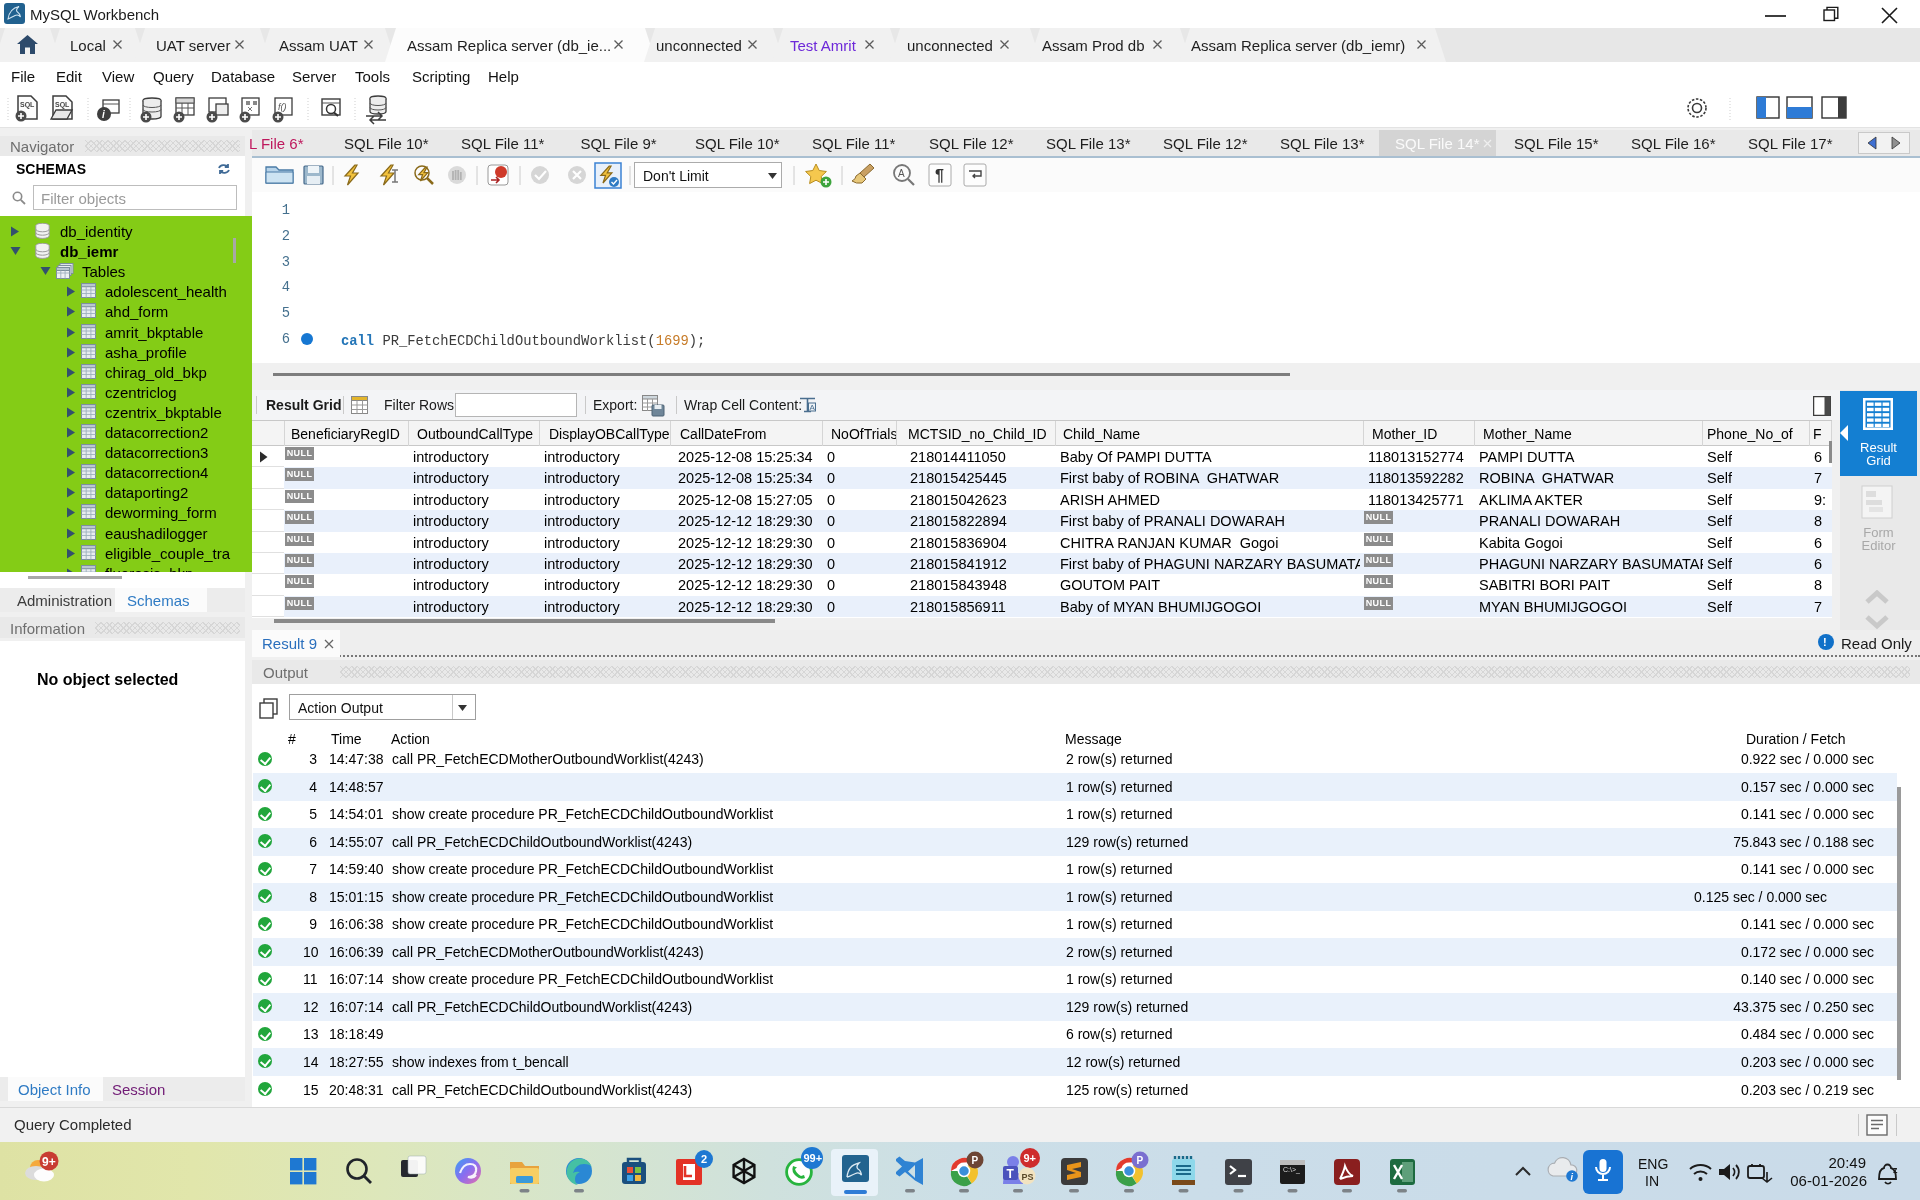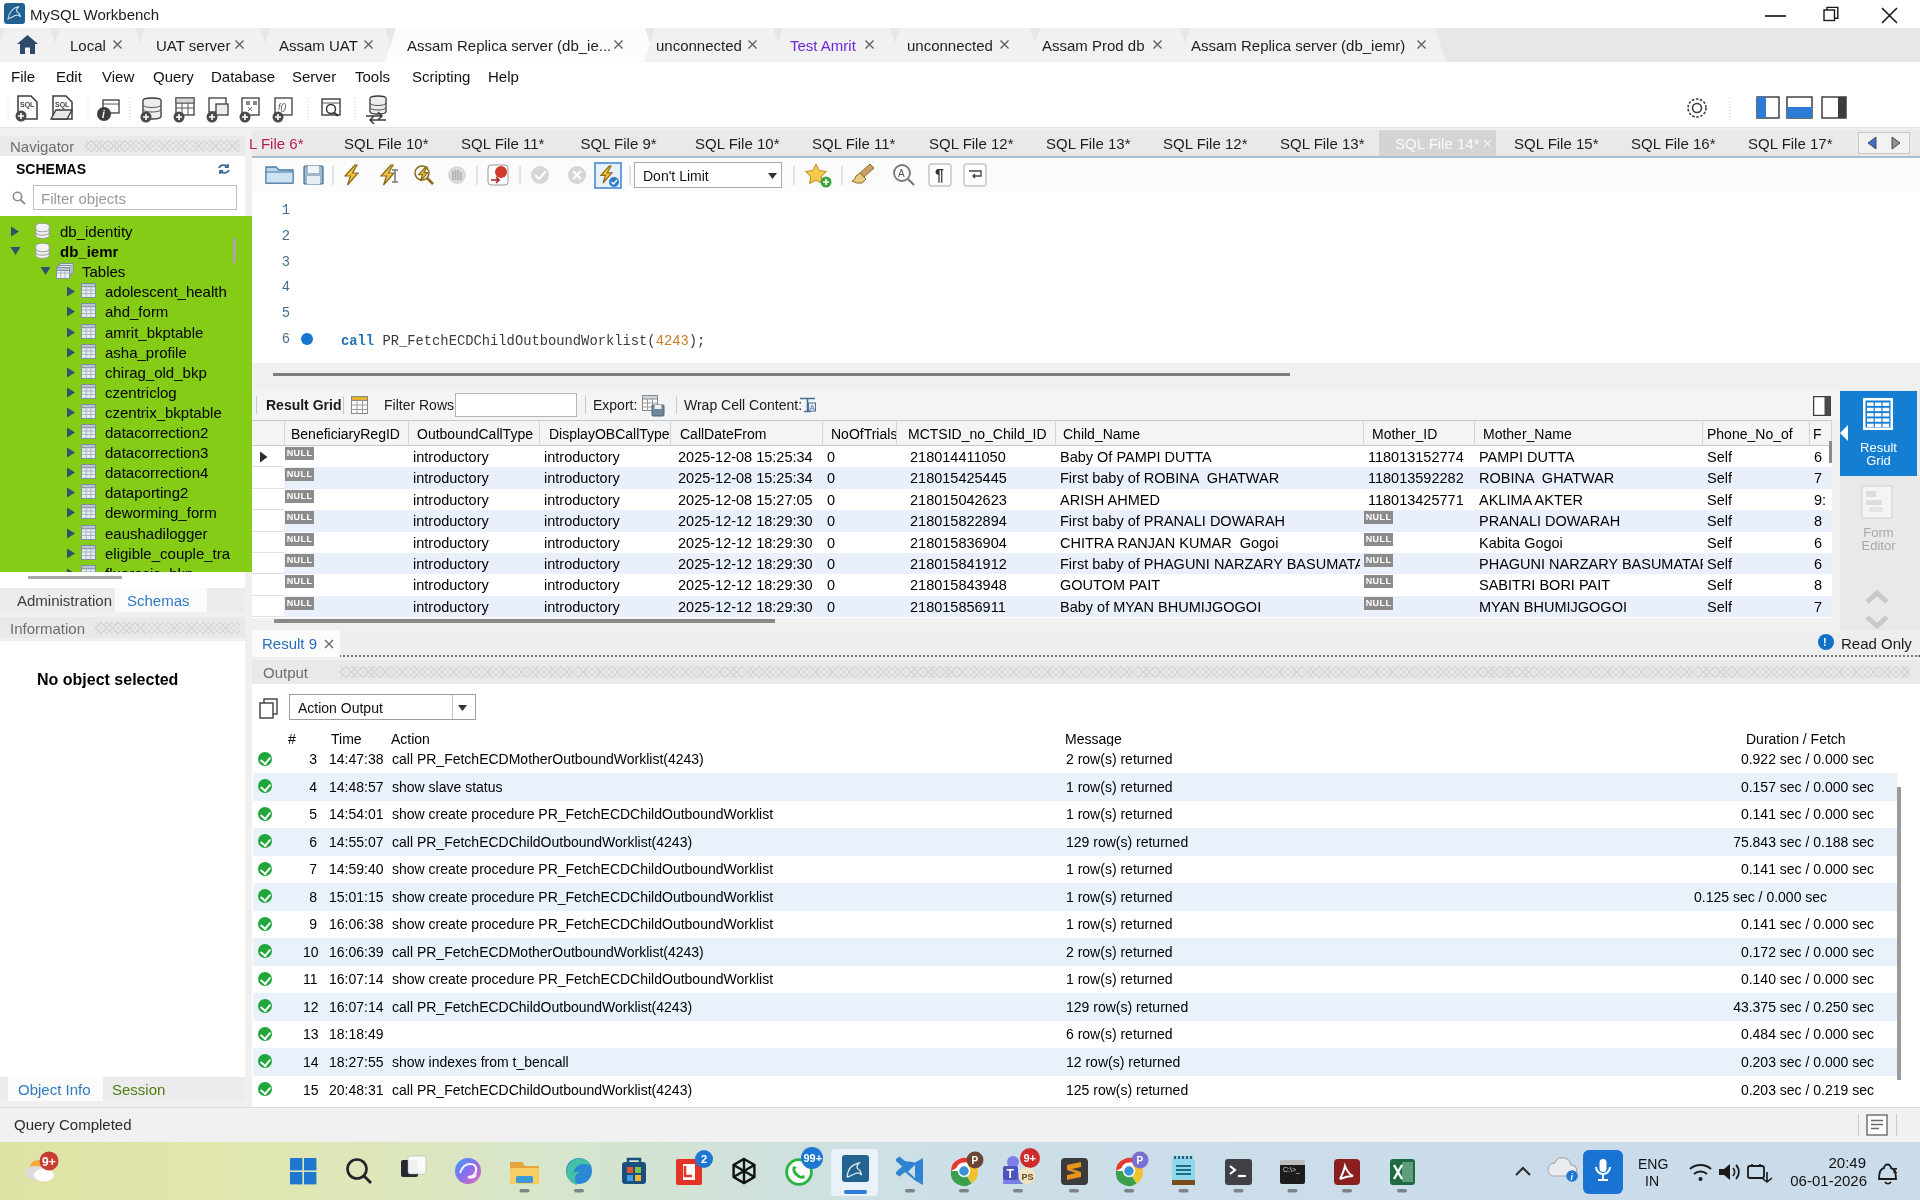--- a/index.html
+++ b/index.html
@@ -414,21 +414,21 @@
 <div class="abs hdrband" style="left:0;top:489px;width:245px;height:21px">
       <span class="txt" style="left:10px;top:4px">Information</span>
       <div class="abs hatch" style="left:95px;top:5px;width:145px;height:12px"></div>
     </div>
 <div class="abs" style="left:0;top:513px;width:245px;height:436px;background:#fff">
 <div class="txt" style="left:37px;top:31px;font-size:16px;font-weight:bold;color:#000">No object selected</div>
 </div>
 <div class="abs" style="left:0;top:949px;width:245px;height:24px;background:#ececec"></div>
 <div class="abs" style="left:8px;top:949px;width:95px;height:24px;background:#fbfbfb"></div>
 <div class="txt" style="left:18px;top:954px;font-size:15px;color:#2f7bc4">Object Info</div>
-<div class="txt" style="left:112px;top:954px;font-size:15px;color:#4d7c0f">Session</div>
+<div class="txt" style="left:112px;top:954px;font-size:15px;color:#701a75">Session</div>
 </div>
 <div class="abs" style="left:252px;top:130px;width:1668px;height:26px;background:#e9e9e9">
 <div class="txt" style="left:-3px;top:6px;font-size:15px;color:#be185d">L File 6*</div>
 <div class="txt" style="left:92px;top:6px;font-size:15px;color:#1e1e1e;width:81px;text-align:center">SQL File 10*</div>
 <div class="txt" style="left:209px;top:6px;font-size:15px;color:#1e1e1e;width:81px;text-align:center">SQL File 11*</div>
 <div class="txt" style="left:326px;top:6px;font-size:15px;color:#1e1e1e;width:81px;text-align:center">SQL File 9*</div>
 <div class="txt" style="left:443px;top:6px;font-size:15px;color:#1e1e1e;width:81px;text-align:center">SQL File 10*</div>
 <div class="txt" style="left:560px;top:6px;font-size:15px;color:#1e1e1e;width:81px;text-align:center">SQL File 11*</div>
 <div class="txt" style="left:677px;top:6px;font-size:15px;color:#1e1e1e;width:81px;text-align:center">SQL File 12*</div>
 <div class="txt" style="left:794px;top:6px;font-size:15px;color:#1e1e1e;width:81px;text-align:center">SQL File 13*</div>
@@ -518,21 +518,21 @@
 </svg>
 </div>
 <div class="abs" style="left:252px;top:192px;width:1668px;height:171px;background:#fff;font-family:'Liberation Mono',monospace;font-size:13.8px">
 <div class="txt" style="left:24px;top:12.0px;color:#44708e;font-family:inherit;font-size:inherit;width:14px;text-align:right">1</div>
 <div class="txt" style="left:24px;top:37.8px;color:#44708e;font-family:inherit;font-size:inherit;width:14px;text-align:right">2</div>
 <div class="txt" style="left:24px;top:63.6px;color:#44708e;font-family:inherit;font-size:inherit;width:14px;text-align:right">3</div>
 <div class="txt" style="left:24px;top:89.4px;color:#44708e;font-family:inherit;font-size:inherit;width:14px;text-align:right">4</div>
 <div class="txt" style="left:24px;top:115.2px;color:#44708e;font-family:inherit;font-size:inherit;width:14px;text-align:right">5</div>
 <div class="txt" style="left:24px;top:141.0px;color:#44708e;font-family:inherit;font-size:inherit;width:14px;text-align:right">6</div>
 <div class="abs" style="left:49px;top:141px;width:12px;height:12px;border-radius:50%;background:#1677d2"></div>
-<div class="txt" style="left:89px;top:143px;font-family:inherit;font-size:inherit"><span style="color:#2476b8;font-weight:bold">call</span><span style="color:#3b3b3b"> PR_FetchECDChildOutboundWorklist(</span><span style="color:#c77c29">4243</span><span style="color:#3b3b3b">);</span></div>
+<div class="txt" style="left:89px;top:143px;font-family:inherit;font-size:inherit"><span style="color:#2476b8;font-weight:bold">call</span><span style="color:#3b3b3b"> PR_FetchECDChildOutboundWorklist(</span><span style="color:#c77c29">1699</span><span style="color:#3b3b3b">);</span></div>
 </div>
 <div class="abs" style="left:252px;top:363px;width:1668px;height:27px;background:#f0f0f0"></div>
 <div class="abs" style="left:273px;top:373px;width:1017px;height:3px;background:#7d7d7d"></div>
 <div class="abs" style="left:252px;top:390px;width:1668px;height:30px;background:#f3f4f6">
 <div class="abs sep" style="left:4px;top:6px;height:18px"></div>
 <div class="txt" style="left:14px;top:8px;font-size:14px;font-weight:bold;color:#1a1a1a">Result Grid</div>
 <div class="abs sep" style="left:91px;top:6px;height:18px"></div>
 <svg class="abs" style="left:99px;top:6px" width="17" height="18" viewBox="0 0 17 18">
       <rect x="0.5" y="0.5" width="16" height="17" fill="#fff" stroke="#888"></rect>
       <rect x="0.5" y="0.5" width="16" height="4" fill="#e3b52c" stroke="#888"></rect>
@@ -770,21 +770,20 @@
 <div class="t" style="left:50px;width:14px;text-align:right">3</div>
 <div class="t" style="left:76px">14:47:38</div>
 <div class="t" style="left:139px;width:668px;overflow:hidden">call PR_FetchECDMotherOutboundWorklist(4243)</div>
 <div class="t" style="left:813px">2 row(s) returned</div>
 <div class="t" style="left:1441px;width:180px;text-align:right;white-space:nowrap">0.922 sec / 0.000 sec</div>
 </div>
 <div class="orow" style="top:773.0px;background:#e9f1fb">
 <div class="ck"></div>
 <div class="t" style="left:50px;width:14px;text-align:right">4</div>
 <div class="t" style="left:76px">14:48:57</div>
-<div class="t" style="left:139px;width:668px;overflow:hidden">show slave status</div>
 <div class="t" style="left:813px">1 row(s) returned</div>
 <div class="t" style="left:1441px;width:180px;text-align:right;white-space:nowrap">0.157 sec / 0.000 sec</div>
 </div>
 <div class="orow" style="top:800.6px;background:#ffffff">
 <div class="ck"></div>
 <div class="t" style="left:50px;width:14px;text-align:right">5</div>
 <div class="t" style="left:76px">14:54:01</div>
 <div class="t" style="left:139px;width:668px;overflow:hidden">show create procedure PR_FetchECDChildOutboundWorklist</div>
 <div class="t" style="left:813px">1 row(s) returned</div>
 <div class="t" style="left:1441px;width:180px;text-align:right;white-space:nowrap">0.141 sec / 0.000 sec</div>

